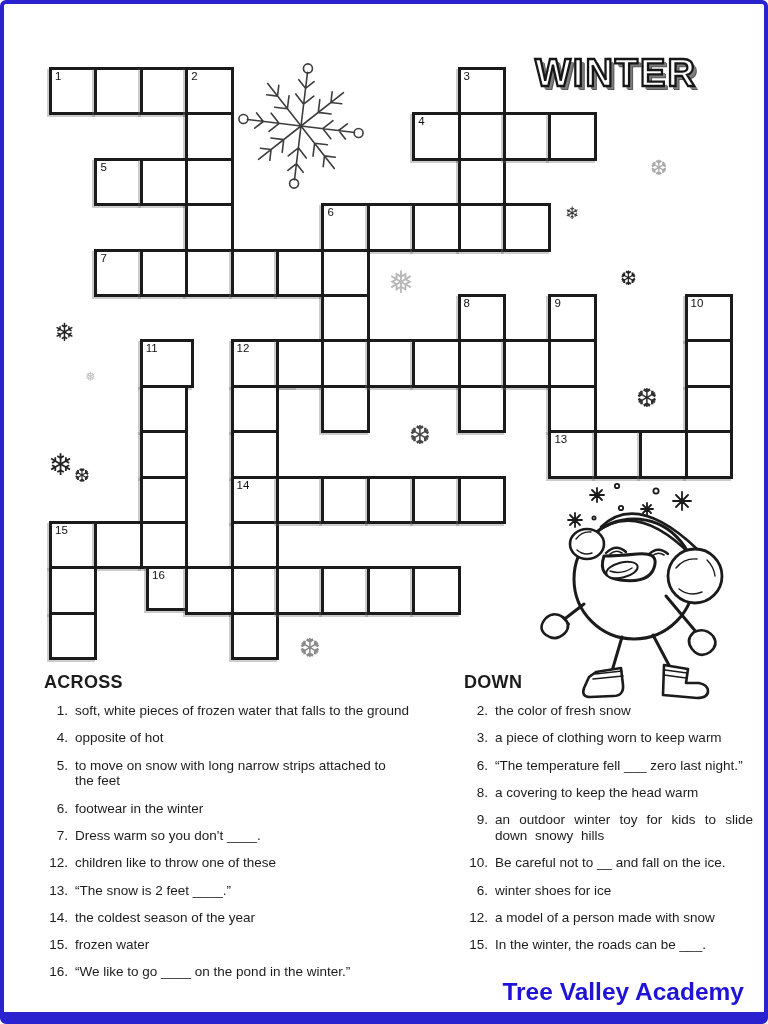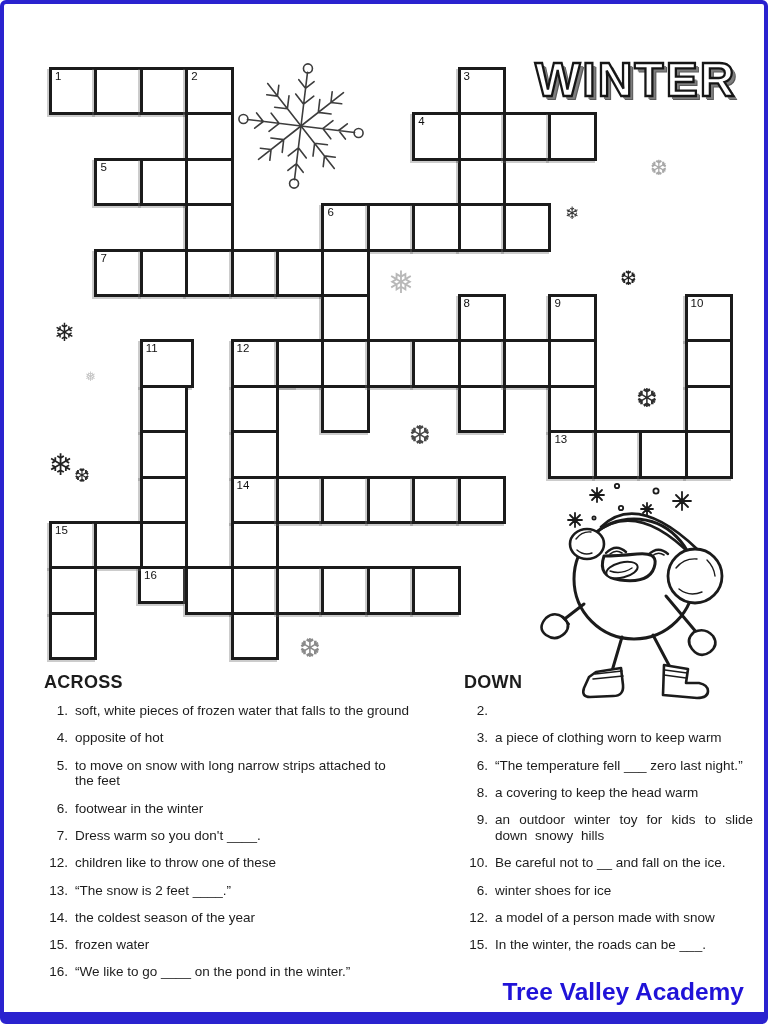--- a/index.html
+++ b/index.html
@@ -5,21 +5,21 @@
   html,body{margin:0;padding:0;background:#fff;}
   .page{position:relative;width:768px;height:1024px;background:#fff;overflow:hidden;
         font-family:"Liberation Sans", sans-serif;box-sizing:border-box;
         border-style:solid;border-width:4px 4px 12px 4px;border-radius:6px;}
   
   .cell{position:absolute;box-sizing:border-box;background:#fff;border:3px solid #1b1b1b;
         box-shadow:-2px 2px 0 rgba(110,110,110,.35);}
   .cell .cnum{position:absolute;top:0px;left:3px;font-size:11.5px;color:#111;
         font-family:"Liberation Sans", sans-serif;line-height:13px;}
   
-  .title{position:absolute;left:531px;top:48px;font-size:48px;font-weight:800;
+  .title{position:absolute;left:531px;top:48px;font-size:38px;font-weight:800;
          letter-spacing:2px;color:#fff;-webkit-text-stroke:2.3px #161616;
          text-shadow:3px 3px 0 #7e7e7e,4px 4px 0 #5a5a5a;
          font-family:"Liberation Sans", sans-serif;}
   
   .flake{position:absolute;line-height:1;user-select:none;}
   
   .clues{position:absolute;width:410px;color:#1c1c1c;}
   .clues h2{margin:0 0 10px 0;font-size:18px;letter-spacing:.3px;
             text-underline-offset:2px;display:inline-block;}
   .clues ol{list-style:none;margin:0;padding:0;}
@@ -120,21 +120,21 @@
       <div class="cell" style="left: 680.6px; top: 335.4px; height: 48.4px; width: 48.4px;"></div>
       <div class="cell" style="left: 680.6px; top: 380.8px; height: 48.4px; width: 48.4px;"></div>
       <div class="cell" style="left: 680.6px; top: 426.2px; height: 48.4px; width: 48.4px;"></div>
       <div class="cell" style="left: 135.8px; top: 335.4px; height: 48.4px; width: 48.4px; padding-left: 48px;">
         <span class="cnum">11</span>
       </div>
       <div class="cell" style="left: 135.8px; top: 380.8px; height: 48.4px; width: 48.4px;"></div>
       <div class="cell" style="left: 135.8px; top: 426.2px; height: 48.4px; width: 48.4px;"></div>
       <div class="cell" style="left: 135.8px; top: 471.6px; height: 48.4px; width: 48.4px;"></div>
       <div class="cell" style="left: 135.8px; top: 517px; height: 48.4px; width: 48.4px;"></div>
-      <div class="cell" style="left: 134px; top: 562.4px; height: 38px; width: 48.4px;">
+      <div class="cell" style="left: 142px; top: 562.4px; height: 45px; width: 48.4px;">
         <span class="cnum">16</span>
       </div>
       <div class="cell" style="left: 226.6px; top: 335.4px; height: 48.4px; width: 67px;">
         <span class="cnum">12</span>
       </div>
       <div class="cell" style="left: 272px; top: 335.4px; height: 48.4px; width: 48.4px;"></div>
       <div class="cell" style="left: 362.8px; top: 335.4px; height: 48.4px; width: 48.4px;"></div>
       <div class="cell" style="left: 408.2px; top: 335.4px; height: 48.4px; width: 48.4px;"></div>
       <div class="cell" style="left: 499px; top: 335.4px; height: 48.4px; width: 48.4px;"></div>
       <div class="cell" style="left: 226.6px; top: 380.8px; height: 48.4px; width: 48.4px;"></div>
@@ -260,20 +260,21 @@
           <span class="clue-text">“We like to go ____ on the pond in the winter.”</span>
         </li>
       </ol>
   </div>
 
   <div class="clues" id="down">
     <h2>DOWN</h2>
     <ol id="down-list">
         <li>
           <span class="num">2.</span>
+          <span class="clue-text">the color of fresh snow</span>
         </li>
         <li>
           <span class="num">3.</span>
           <span class="clue-text">a piece of clothing worn to keep warm</span>
         </li>
         <li>
           <span class="num">6.</span>
           <span class="clue-text">“The temperature fell ___ zero last night.”</span>
         </li>
         <li>

